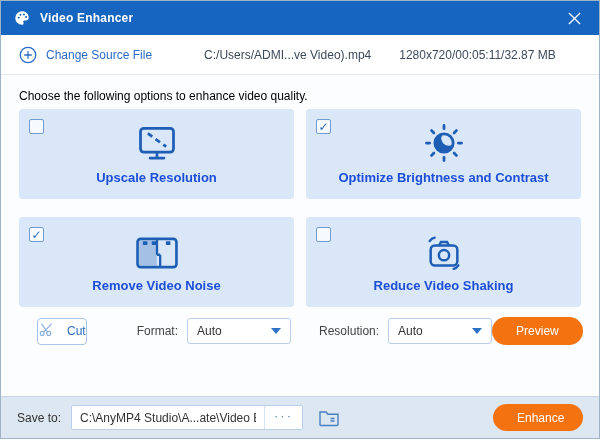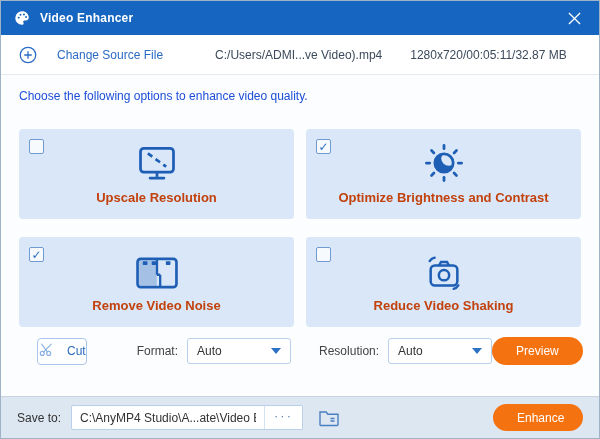--- a/index.html
+++ b/index.html
@@ -34,29 +34,29 @@
   }
 
   
   .source-row {
     height: 40px; flex: 0 0 40px;
     background: #ffffff;
     border-bottom: 1px solid #e3eaf2;
     display: flex; align-items: center;
     padding: 0 18px;
   }
-  .change-source { display: flex; align-items: center; gap: 20px; cursor: pointer; }
+  .change-source { display: flex; align-items: center; gap: 9px; cursor: pointer; }
   .change-source .plus-icon { width: 18px; height: 18px; }
   .change-source .link-text { color: #2a6bc5; font-size: 12px; }
   .file-path { margin-left: 52px; color: #3c4a5c; }
   .file-info { margin-left: 28px; color: #3c4a5c; }
 
   
   .main { flex: 1 1 auto; background: #fcfdfe; padding: 14px 18px 0 18px; }
-  .instruction { color: #1d4ed8; margin-bottom: 26px; }
+  .instruction { color: #000000; margin-bottom: 6px; }
 
   .cards {
     display: grid;
     grid-template-columns: 1fr 1fr;
     column-gap: 12px; row-gap: 18px;
   }
   .card {
     position: relative;
     height: 90px;
     background: #d9e7f8;
@@ -73,21 +73,21 @@
   }
   .checkbox.checked::after {
     content: "✓";
     color: #2b6cc0; font-size: 12px; font-weight: 700; line-height: 1;
   }
   .card .icon-wrap {
     height: 56px; display: flex; align-items: flex-end; justify-content: center;
   }
   .card .card-label {
     margin-top: 5px; text-align: center;
-    font-size: 13px; font-weight: 700; color: #c2410c;
+    font-size: 13px; font-weight: 700; color: #1d4ed8;
   }
 
   
   .toolbar {
     display: flex; align-items: center;
     padding: 10px 18px 0 18px;
   }
   .cut-btn {
     width: 86px; height: 27px;
     background: #ffffff;

